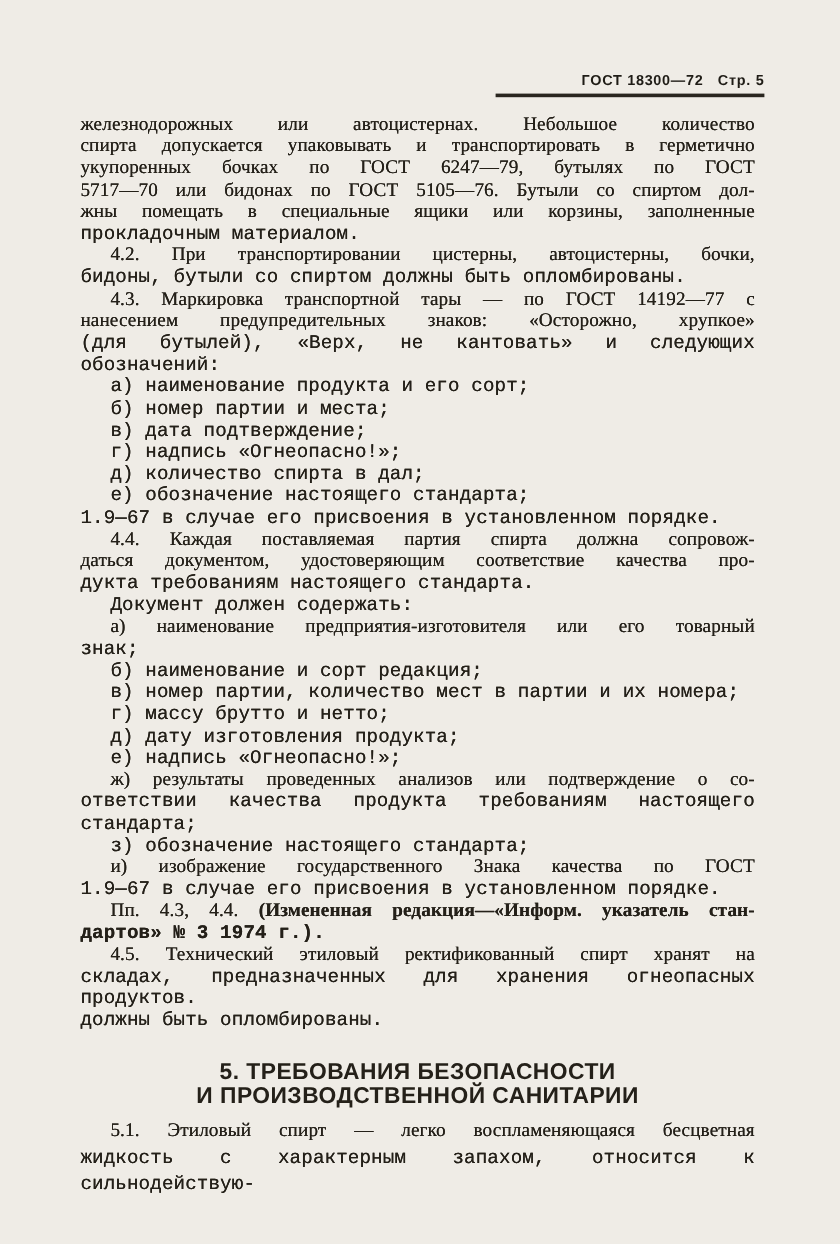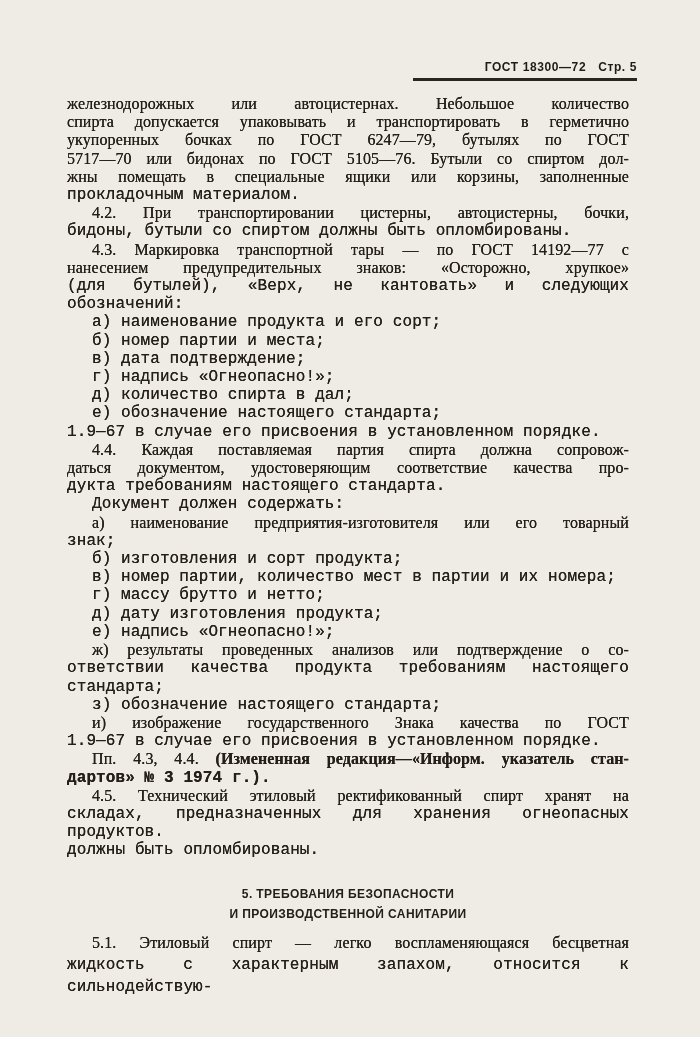--- a/index.html
+++ b/index.html
@@ -51,21 +51,21 @@
   }
   .line.last { text-align-last: left; font-family: Liberation Mono, monospace; }
   .line.indent { text-indent: 25px; }
   .bold { font-weight: bold; }
   
   .block.heading {
     margin-top: 24px;
     margin-bottom: 8px;
     font-family: "Liberation Sans", sans-serif;
     font-weight: bold;
-    font-size: 12px;
+    font-size: 19px;
     line-height: 20px;
     letter-spacing: 0.4px;
     text-shadow: none;
   }
   .heading-line {
     text-align: center;
     text-align-last: center;
   }
   
   .block.loose .line { line-height: 22.4px; }
@@ -126,21 +126,21 @@
         <div class="line last">дукта требованиям настоящего стандарта.</div>
       </div>
       <div class="block para">
         <div class="line indent last">Документ должен содержать:</div>
       </div>
       <div class="block para">
         <div class="line indent">а) наименование предприятия-изготовителя или его товарный</div>
         <div class="line last">знак;</div>
       </div>
       <div class="block para">
-        <div class="line indent last">б) изготовления и сорт продукта;</div>
+        <div class="line indent last">б) наименование и сорт редакция;</div>
       </div>
       <div class="block para">
         <div class="line indent last">в) номер партии, количество мест в партии и их номера;</div>
       </div>
       <div class="block para">
         <div class="line indent last">г) массу брутто и нетто;</div>
       </div>
       <div class="block para">
         <div class="line indent last">д) дату изготовления продукта;</div>
       </div>

